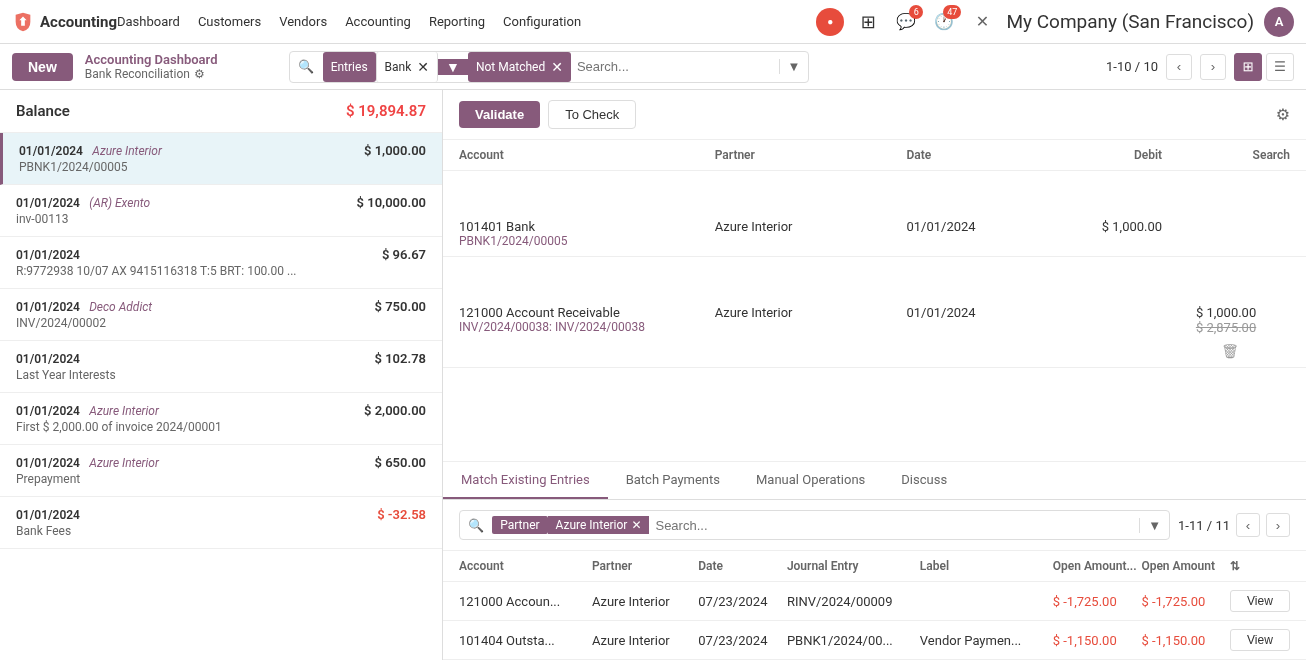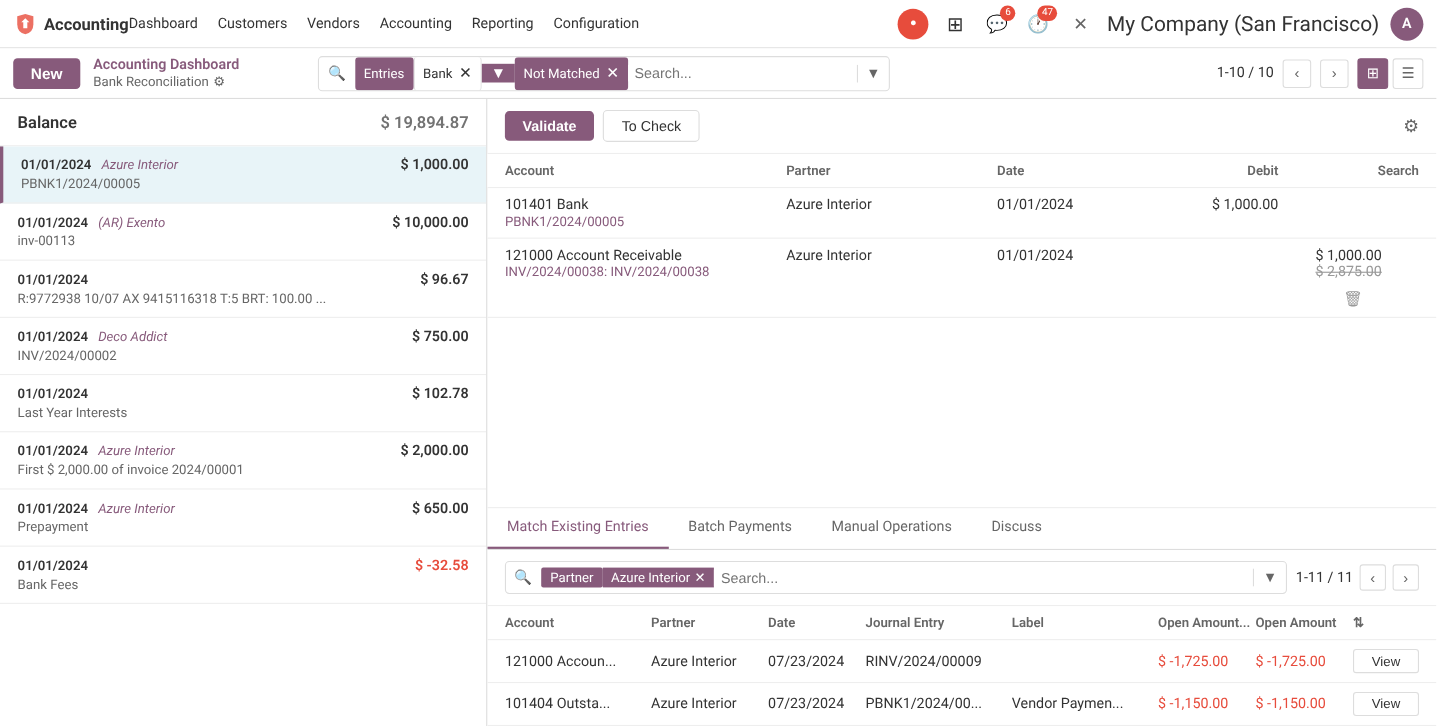--- a/index.html
+++ b/index.html
@@ -39,42 +39,42 @@
     .view-btn { border: 1px solid #ddd; background: #fff; border-radius: 3px; width: 28px; height: 28px; display: flex; align-items: center; justify-content: center; cursor: pointer; color: #666; }
     .view-btn.active { background: #875a7b; color: #fff; border-color: #875a7b; }
 
     
     .main-content { display: flex; height: calc(660px - 44px - 46px); }
 
     
     .left-panel { width: 443px; border-right: 1px solid #ddd; display: flex; flex-direction: column; overflow: hidden; }
     .balance-header { display: flex; justify-content: space-between; align-items: center; padding: 12px 16px; border-bottom: 1px solid #eee; }
     .balance-title { font-size: 15px; font-weight: 600; color: #333; }
-    .balance-amount { font-size: 15px; font-weight: 600; color: #737373; margin-left: 40px; }
+    .balance-amount { font-size: 15px; font-weight: 600; color: #ef4444; margin-left: 40px; }
     .transactions-list { flex: 1; overflow-y: auto; }
     .tx-item { padding: 10px 16px; border-bottom: 1px solid #eee; cursor: pointer; }
     .tx-item.active { background: #e8f4f8; border-left: 3px solid #875a7b; }
     .tx-row { display: flex; justify-content: space-between; align-items: baseline; }
     .tx-date { font-size: 12px; color: #333; font-weight: 600; }
     .tx-partner { font-size: 12px; color: #875a7b; margin-left: 6px; font-style: italic; }
     .tx-amount { font-size: 13px; font-weight: 600; color: #333; }
     .tx-amount.negative { color: #e74c3c; }
     .tx-ref { font-size: 12px; color: #666; margin-top: 2px; }
 
     
     .right-panel { flex: 1; display: flex; flex-direction: column; overflow: hidden; }
 
     
     .action-bar { display: flex; align-items: center; padding: 10px 16px; border-bottom: 1px solid #eee; gap: 8px; }
     .validate-btn { background: #875a7b; color: #fff; border: none; border-radius: 4px; padding: 6px 16px; font-size: 13px; font-weight: 600; cursor: pointer; }
     .to-check-btn { background: #fff; color: #333; border: 1px solid #ddd; border-radius: 4px; padding: 6px 16px; font-size: 13px; cursor: pointer; }
     .settings-icon-right { margin-left: auto; font-size: 16px; color: #666; cursor: pointer; }
     .journal-table-header { display: grid; grid-template-columns: 2fr 1.5fr 1fr 1fr 1fr; padding: 8px 16px; border-bottom: 1px solid #eee; background: #fff; }
     .journal-table-header span { font-size: 12px; color: #666; font-weight: 600; }
-    .journal-row { display: grid; grid-template-columns: 2fr 1.5fr 1fr 1fr 1fr; padding: 8px 16px; border-bottom: 1px solid #eee; align-items: start; }
+    .journal-row { display: grid; grid-template-columns: 2fr 1.5fr 1fr 1fr 1fr; padding: 8px 16px; border-bottom: 1px solid #eee; align-items: start; margin-top: 40px; }
     .col-account { }
     .account-name { font-size: 13px; color: #333; }
     .account-ref { font-size: 12px; color: #875a7b; }
     .col-partner { font-size: 13px; color: #333; }
     .col-date { font-size: 13px; color: #333; }
     .col-debit { font-size: 13px; color: #333; text-align: right; }
     .col-credit { font-size: 13px; color: #333; text-align: right; display: flex; flex-direction: column; align-items: flex-end; }
     .strikethrough { text-decoration: line-through; color: #999; }
     .delete-icon { color: #999; cursor: pointer; margin-left: 8px; font-size: 14px; }
 

